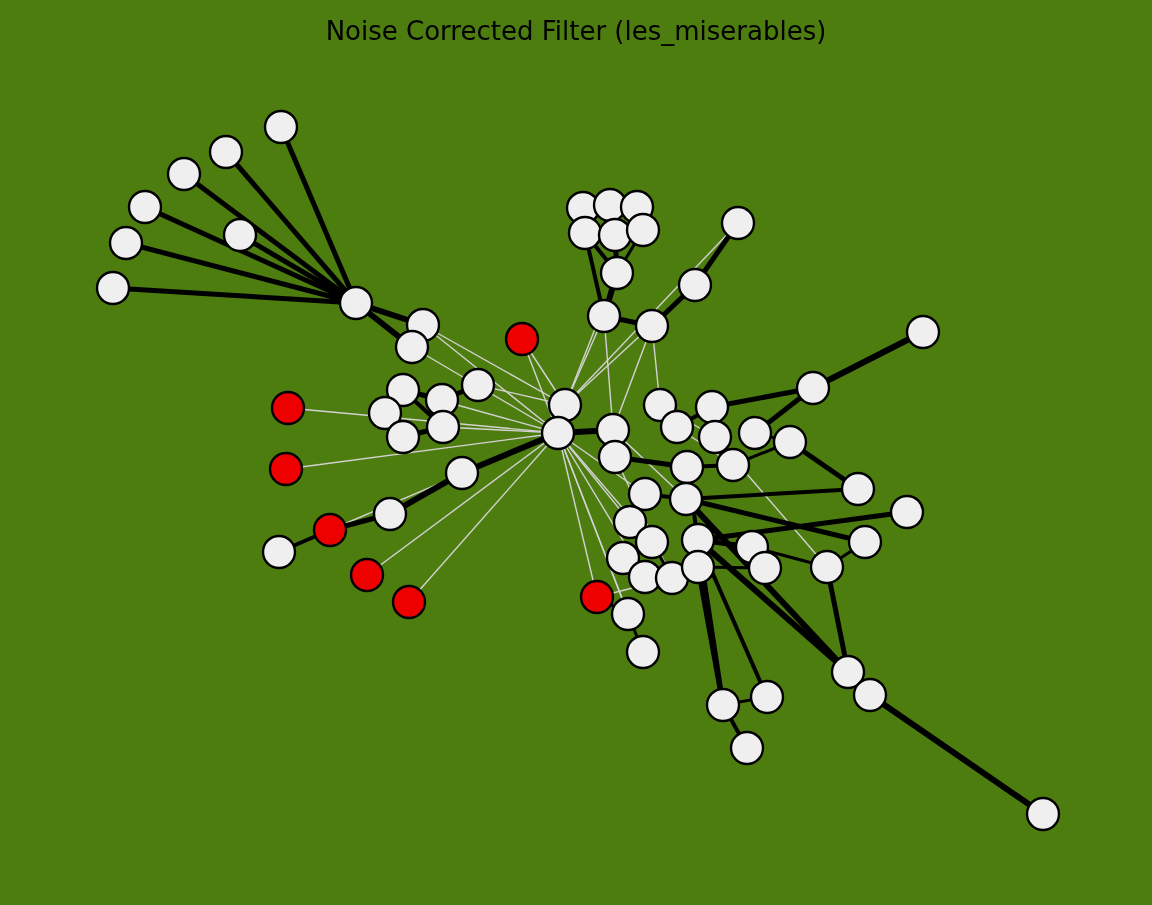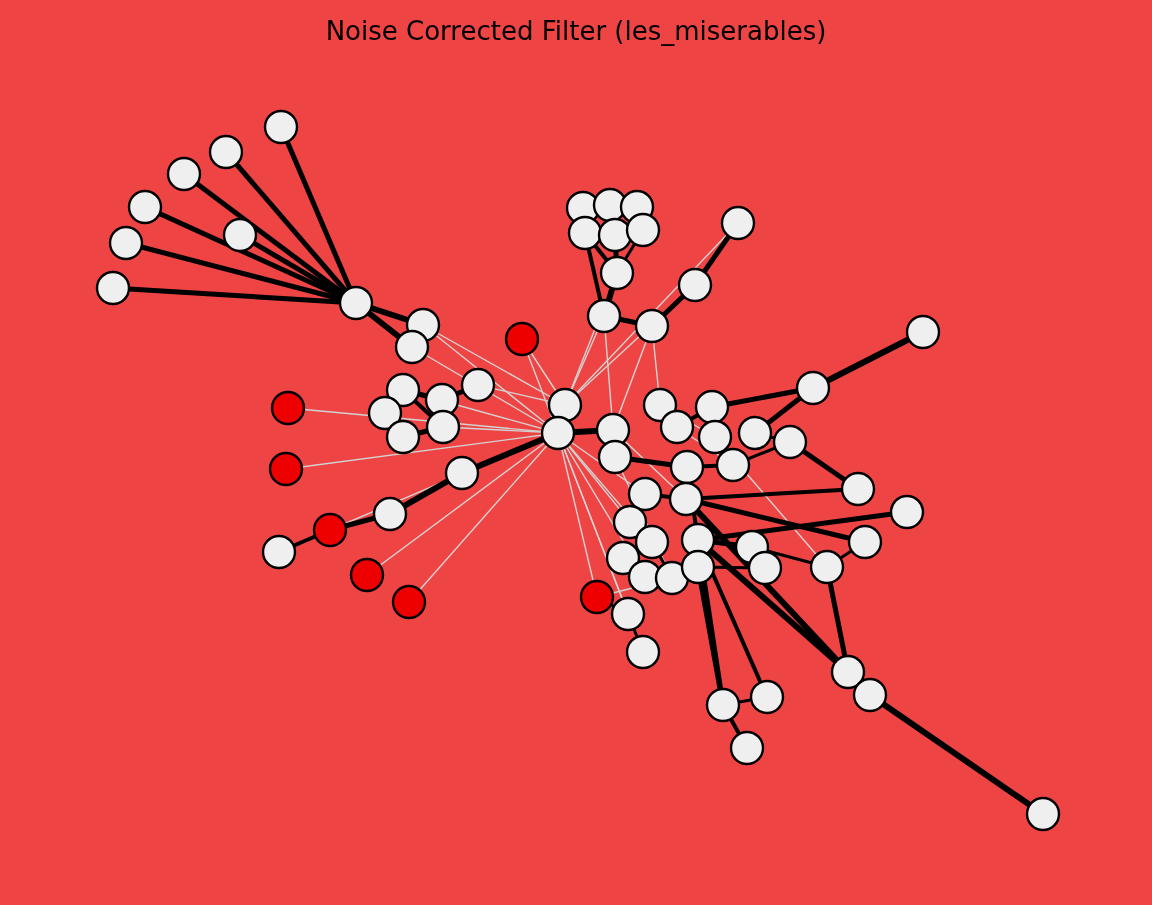--- a/index.html
+++ b/index.html
@@ -5,21 +5,21 @@
   html, body {
     margin: 0;
     padding: 0;
     background: #ffffff;
     font-family: "DejaVu Sans", "Liberation Sans", sans-serif;
   }
   .figure {
     position: relative;
     width: 1152px;
     height: 905px;
-    background: #ef4444;
+    background: #4d7c0f;
     overflow: hidden;
   }
   .figure-title {
     position: absolute;
     top: 16px;
     left: 0;
     width: 100%;
     text-align: center;
     font-size: 26px;
     color: #000000;

